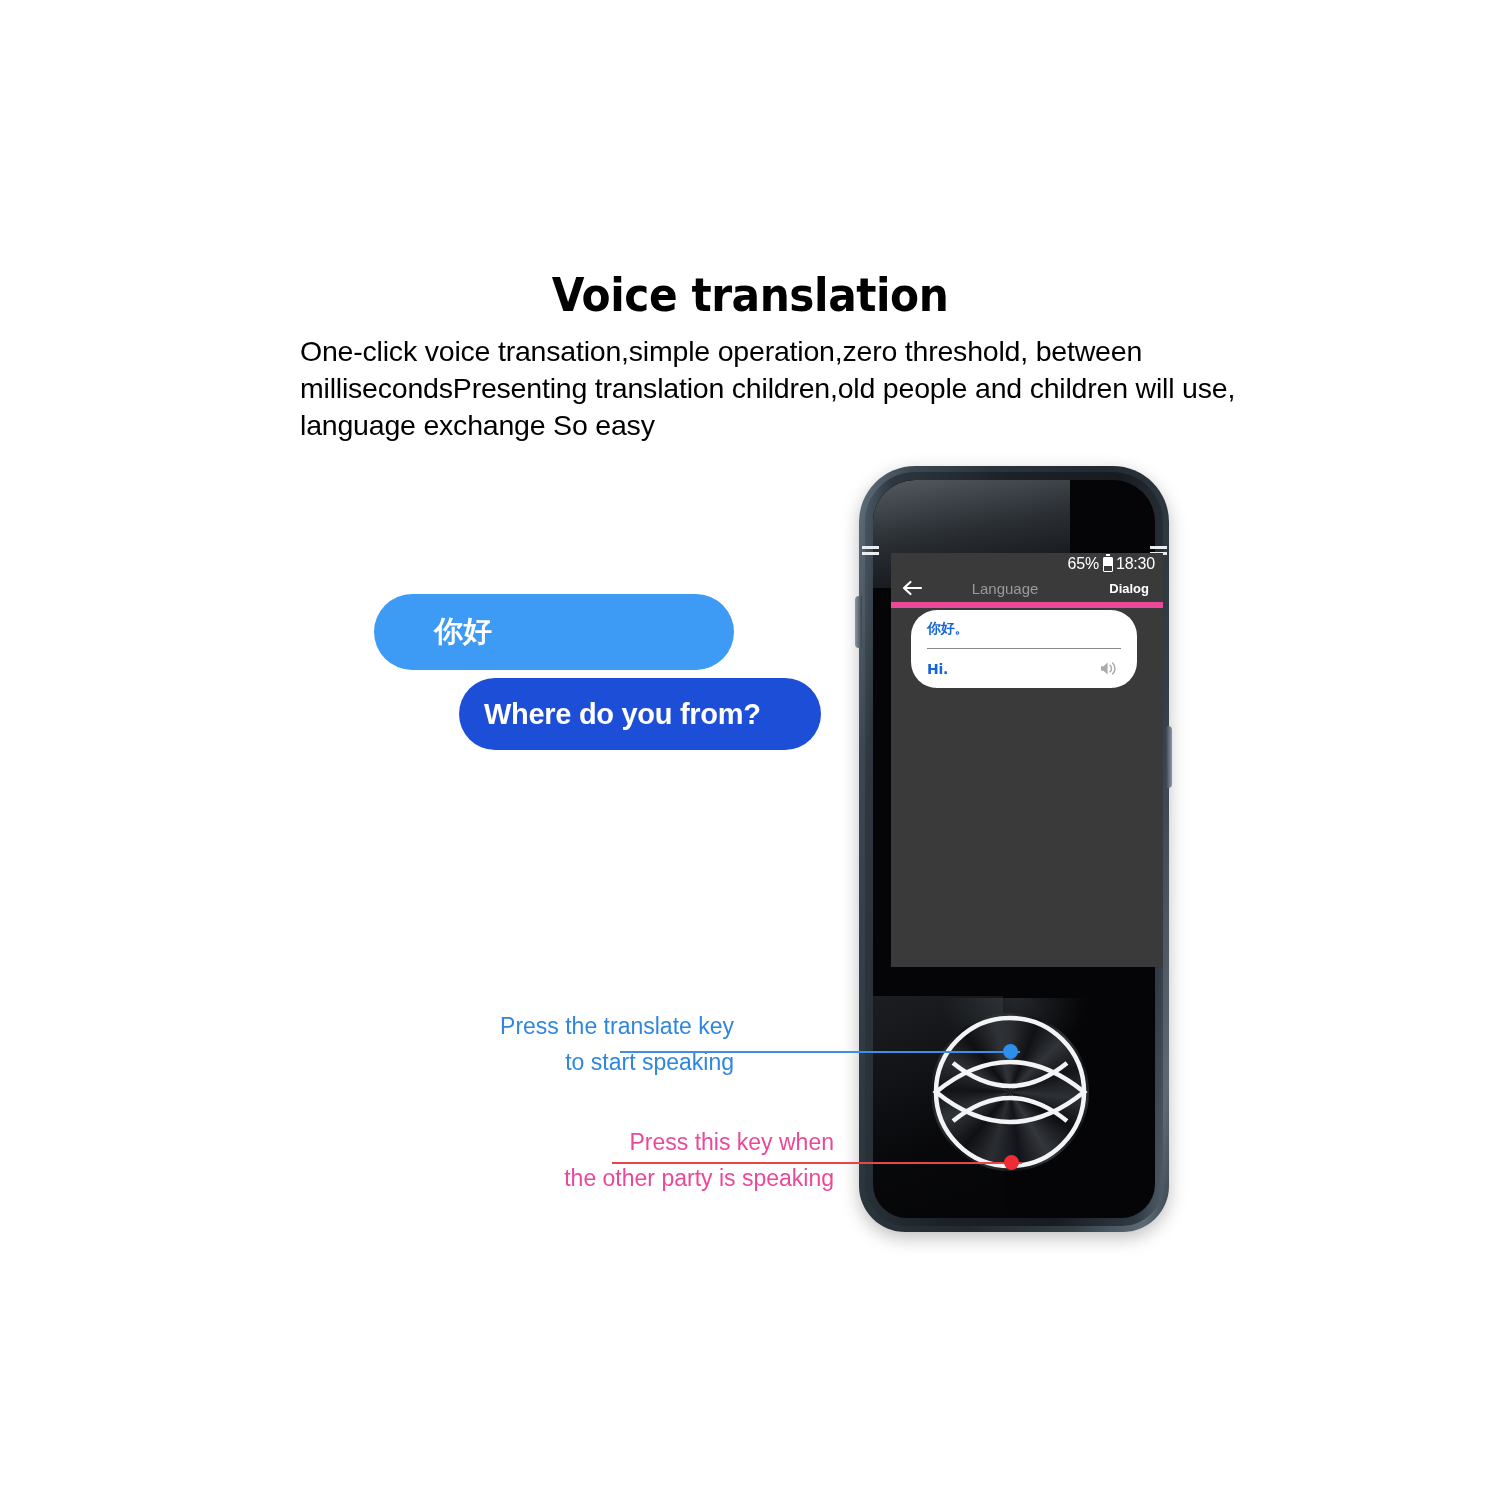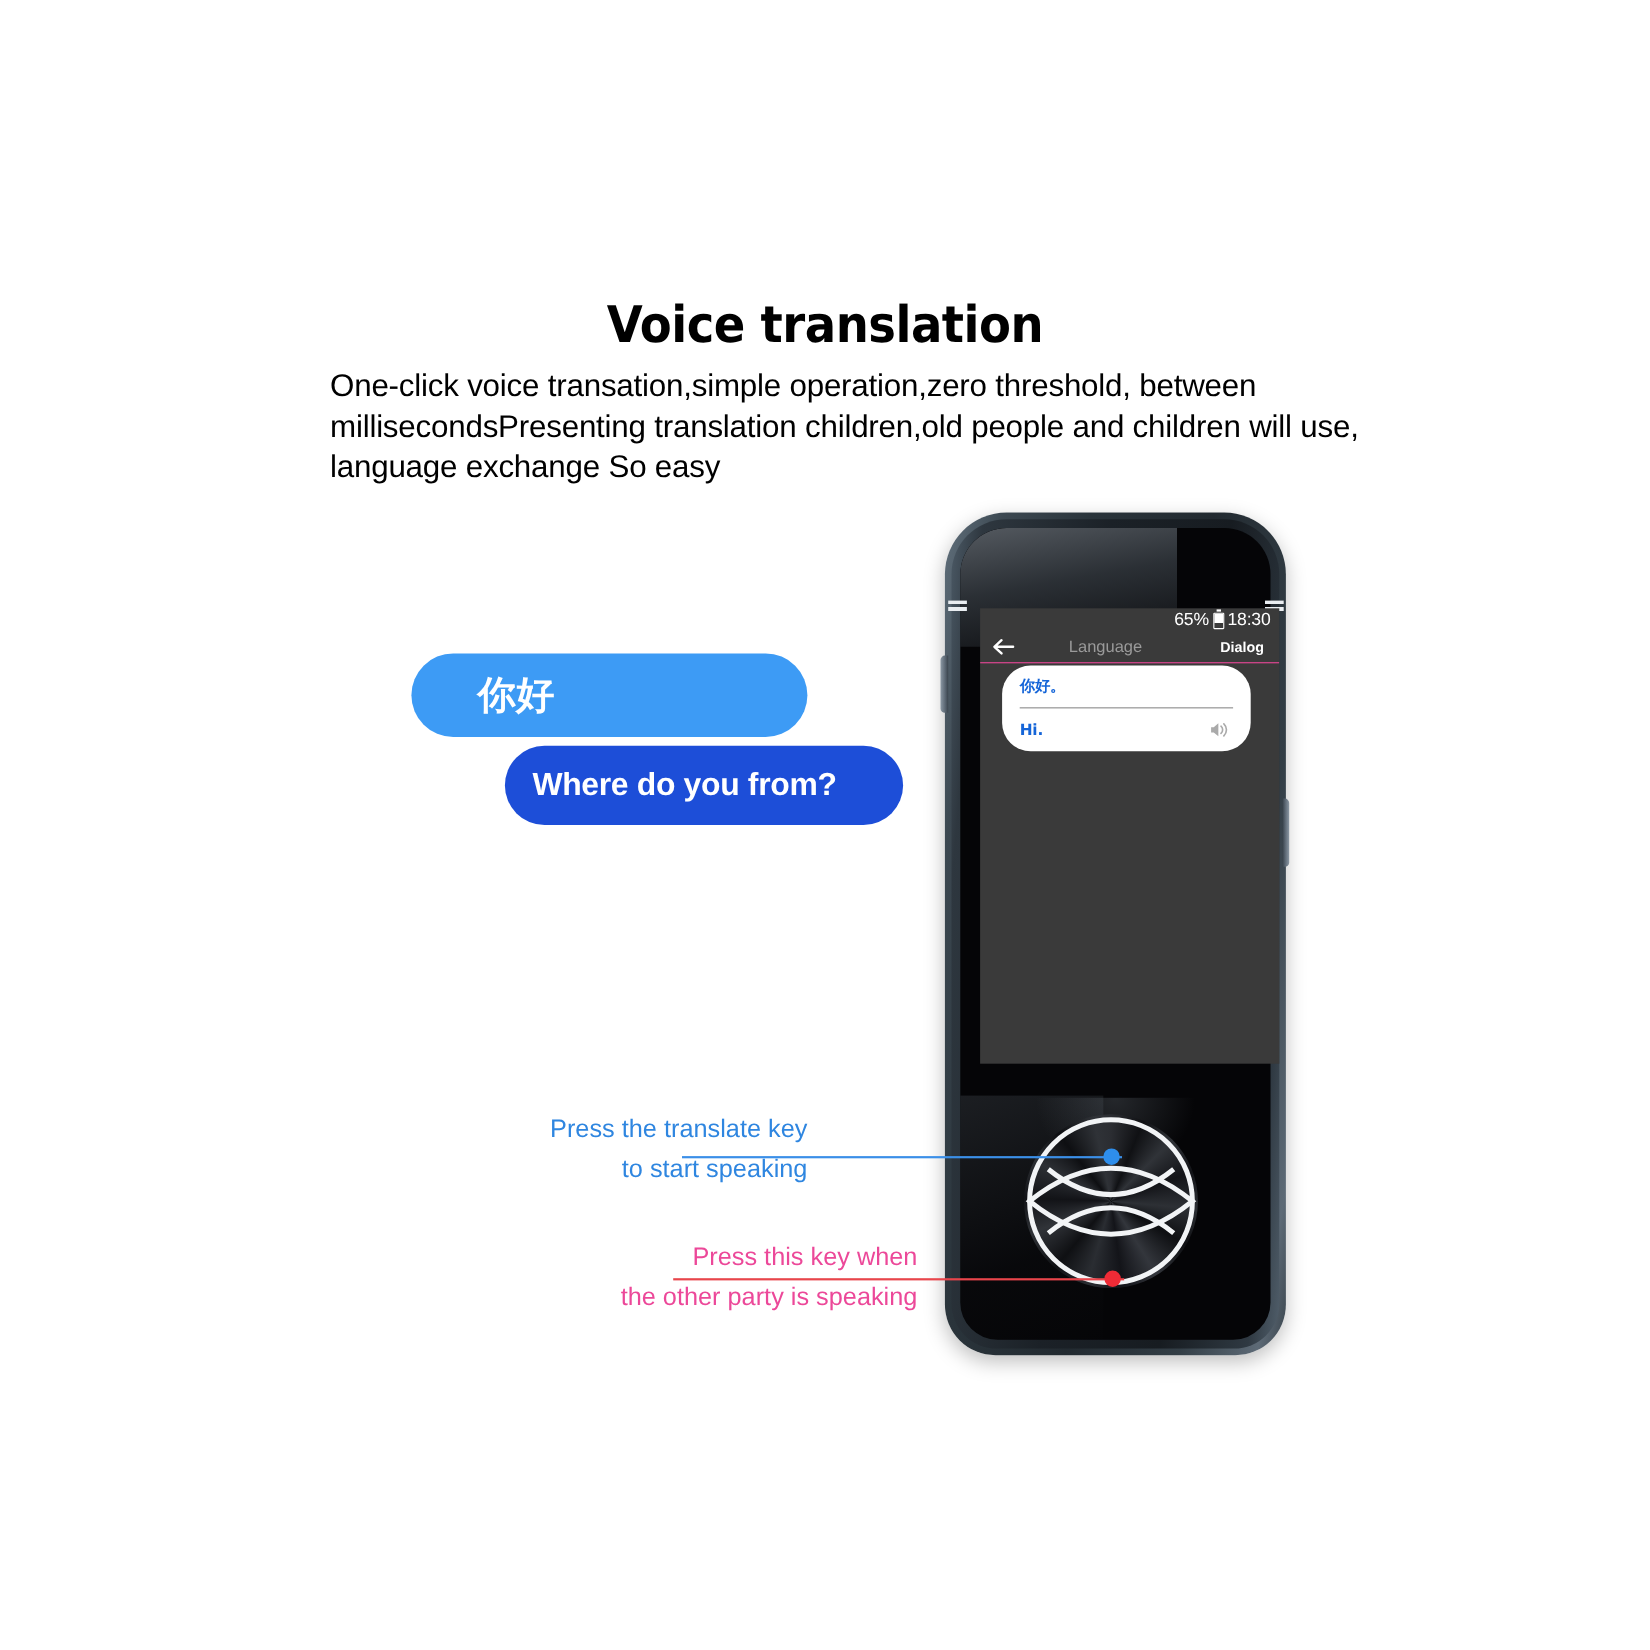--- a/index.html
+++ b/index.html
@@ -54,21 +54,21 @@
     font-weight: bold;
   }
   .bubble-blue {
     left: 374px;
     top: 594px;
     width: 360px;
     height: 76px;
     background: #3d9bf5;
     padding-left: 60px;
     font-family: "DejaVu Sans", sans-serif;
-    font-size: 35px;
+    font-size: 29px;
     z-index: 3;
   }
   .bubble-red {
     left: 459px;
     top: 678px;
     width: 362px;
     height: 72px;
     background: #1d4ed8;
     padding-left: 25px;
     font-family: Liberation Sans, sans-serif;
@@ -246,21 +246,21 @@
     position: absolute;
     left: 2px;
     top: -3.5px;
     width: 4px;
     height: 2px;
     background: #ffffff;
   }
   .navbar {
     position: relative;
     height: 27px;
-    border-bottom: 1px solid #ec4899;
+    border-bottom: 6px solid #ec4899;
     display: flex;
     align-items: center;
   }
   .back-arrow {
     position: absolute;
     left: 10px;
     top: 3px;
     width: 22px;
     height: 20px;
   }

